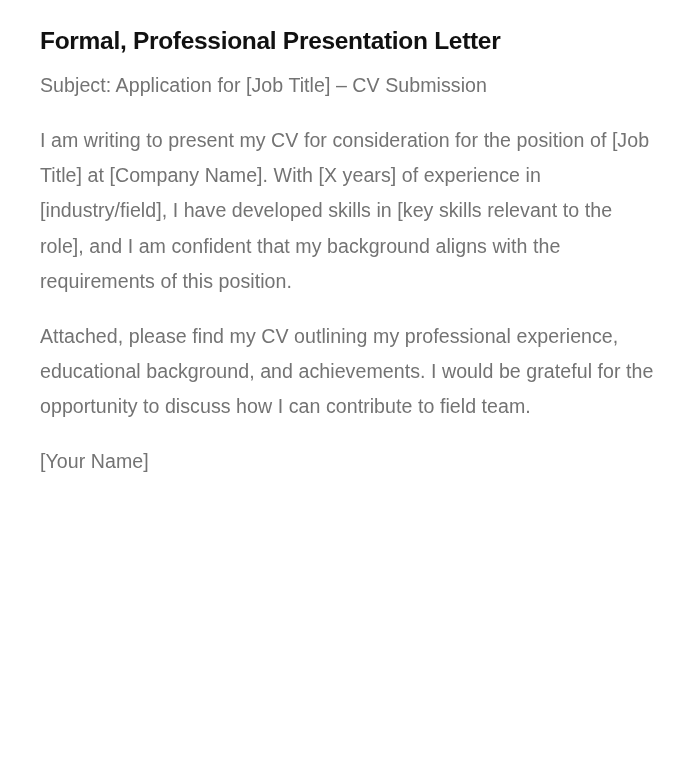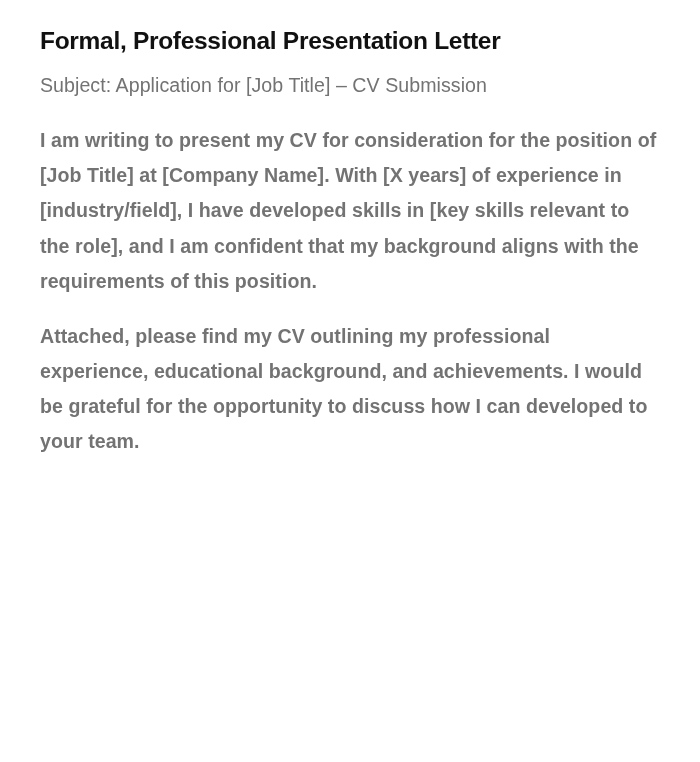--- a/index.html
+++ b/index.html
@@ -30,32 +30,33 @@
     }
     .para {
       margin: 0;
       font-size: 19.6px;
       line-height: 35.2px;
       color: #737373;
       letter-spacing: 0.05px;
     }
     .subject { margin-top: 12px; }
     .salutation { margin-top: 19.8px; }
-    .body-para { margin-top: 19.8px; font-weight: bold; }
+    .body-para { margin-top: 19.8px; }
     .closing { margin-top: 19.8px; }
     .signature { margin-top: 19.8px; }
   </style>
 </head>
 <body>
 
 <div class="page">
   <h1 class="title">Formal, Professional Presentation Letter</h1>
 
   <p class="para subject">Subject: Application for [Job Title] – CV Submission</p>
 
 
   <p class="para body-para">I am writing to present my CV for consideration for the position of [Job Title] at [Company Name]. With [X years] of experience in [industry/field], I have developed skills in [key skills relevant to the role], and I am confident that my background aligns with the requirements of this position.</p>
 
-  <p class="para body-para">Attached, please find my CV outlining my professional experience, educational background, and achievements. I would be grateful for the opportunity to discuss how I can developed to your team.</p>
+  <p class="para body-para">Attached, please find my CV outlining my professional experience, educational background, and achievements. I would be grateful for the opportunity to discuss how I can contribute to field team.</p>
 
 
 
+  <p class="para signature">[Your Name]</p>
 </div>
 
 </body></html>

